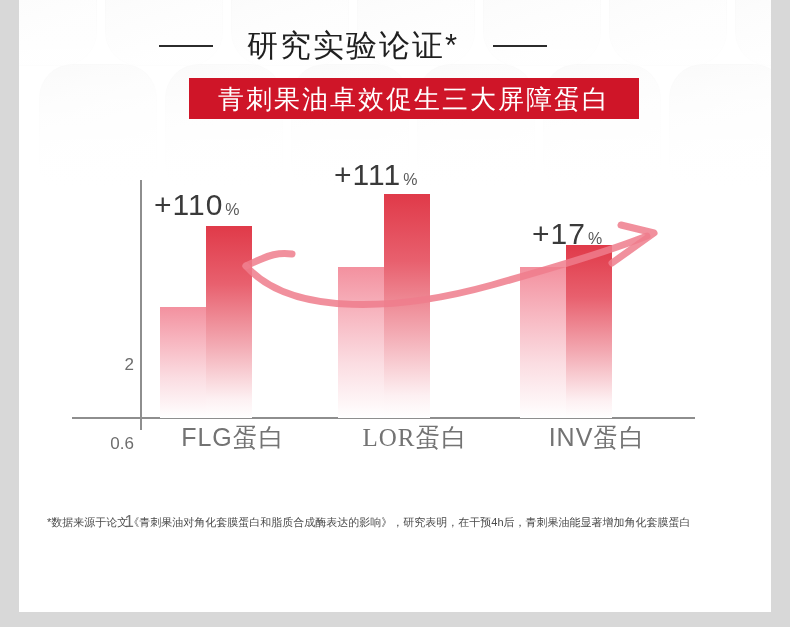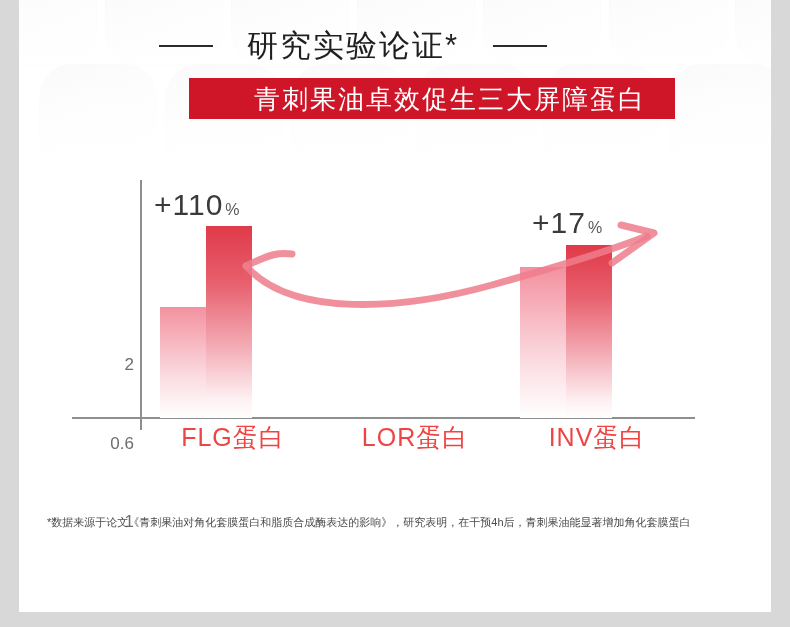--- a/index.html
+++ b/index.html
@@ -42,21 +42,21 @@
   .dash{width:54px;height:2px;background:#2b2b2b;}
   .main-title{
     font-size:31px;color:#1f1f1f;letter-spacing:2px;
     font-family:"Liberation Sans","DejaVu Sans",sans-serif;
     white-space:nowrap;line-height:1;
   }
   .banner{
     position:absolute;left:170px;top:78px;
     width:450px;height:41px;
     background:#cf1528;
-    display:flex;align-items:center;justify-content:center;padding-left:36px;
+    display:flex;align-items:center;justify-content:center;
   }
   .banner-text{
     color:#ffffff;font-size:26px;letter-spacing:2px;white-space:nowrap;line-height:1;
   }
 
   
   .chart{position:absolute;left:0;top:150px;width:752px;height:320px;}
   .axis-y{
     position:absolute;left:121px;top:30px;width:2px;height:250px;background:#8e8e8e;
   }
@@ -82,21 +82,21 @@
   }
   .pct .sym{font-size:16px;color:#5a5a5a;margin-left:2px;}
 
   .arrow{position:absolute;left:123px;top:0;width:553px;height:268px;pointer-events:none;}
 
   .xlabels{
     position:absolute;left:123px;top:275px;width:553px;height:40px;
   }
   .xlabel{
     position:absolute;top:0;text-align:center;
-    font-size:25px;color:#ef4444;letter-spacing:1px;white-space:nowrap;line-height:1;
+    font-size:25px;color:#737373;letter-spacing:1px;white-space:nowrap;line-height:1;
   }
 
   
   .footnote{
     position:absolute;left:28px;top:512px;width:690px;
     font-size:11px;color:#4a4a4a;line-height:21px;
   }
   .footnote div{white-space:nowrap;}
 </style>
 </head>
@@ -149,38 +149,43 @@
     <div class="axis-x"></div>
 
     <div class="plot">
 
       <div class="group" style="left:0px;width:182px;">
         <div class="bar light" style="left:18px;width:46px;height:111px;"></div>
         <div class="bar dark" style="left:64px;width:46px;height:192px;"></div>
         <span class="pct" style="left:12px;top:40px;"><span>+110</span><span class="sym">%</span></span>
       </div>
 
+      <div class="group" style="left:182px;width:182px;">
+        <div class="bar light" style="left:14px;width:46px;height:151px;"></div>
+        <div class="bar dark" style="left:60px;width:46px;height:224px;"></div>
+        <span class="pct" style="left:10px;top:10px;"><span>+111</span><span class="sym">%</span></span>
+      </div>
 
       <div class="group" style="left:364px;width:182px;">
         <div class="bar light" style="left:14px;width:46px;height:151px;"></div>
         <div class="bar dark" style="left:60px;width:46px;height:173px;"></div>
-        <span class="pct" style="left:26px;top:58px;"><span>+17</span><span class="sym">%</span></span>
+        <span class="pct" style="left:26px;top:69px;"><span>+17</span><span class="sym">%</span></span>
       </div>
 
     </div>
 
     <svg class="arrow" viewBox="0 0 553 268">
       <path d="M104,116 C150,168 260,160 350,135 C425,114 470,100 505,86" fill="none" stroke="#ef7d8c" stroke-opacity="0.85" stroke-width="7" stroke-linecap="round"></path>
       <path d="M104,116 C128,104 138,102 150,104" fill="none" stroke="#ef7d8c" stroke-opacity="0.85" stroke-width="7" stroke-linecap="round"></path>
       <path d="M470,113 L512,83 L479,75" fill="none" stroke="#ef7d8c" stroke-opacity="0.85" stroke-width="7" stroke-linecap="round" stroke-linejoin="round"></path>
     </svg>
 
     <div class="xlabels">
       <span class="xlabel" style="left:0px;width:182px;">FLG蛋白</span>
-      <span class="xlabel" style="left:182px;width:182px;">LOR蛋白</span>
+      <span class="xlabel" style="left:182px;width:182px;font-family:Liberation Serif, serif;">LOR蛋白</span>
       <span class="xlabel" style="left:364px;width:182px;text-align:center;">INV蛋白</span>
     </div>
 
   </div>
 
   <div class="footnote">
     <div>*数据来源于论文《青刺果油对角化套膜蛋白和脂质合成酶表达的影响》，研究表明，在干预4h后，青刺果油能显著增加角化套膜蛋白</div>
   </div>
 
 </div>

